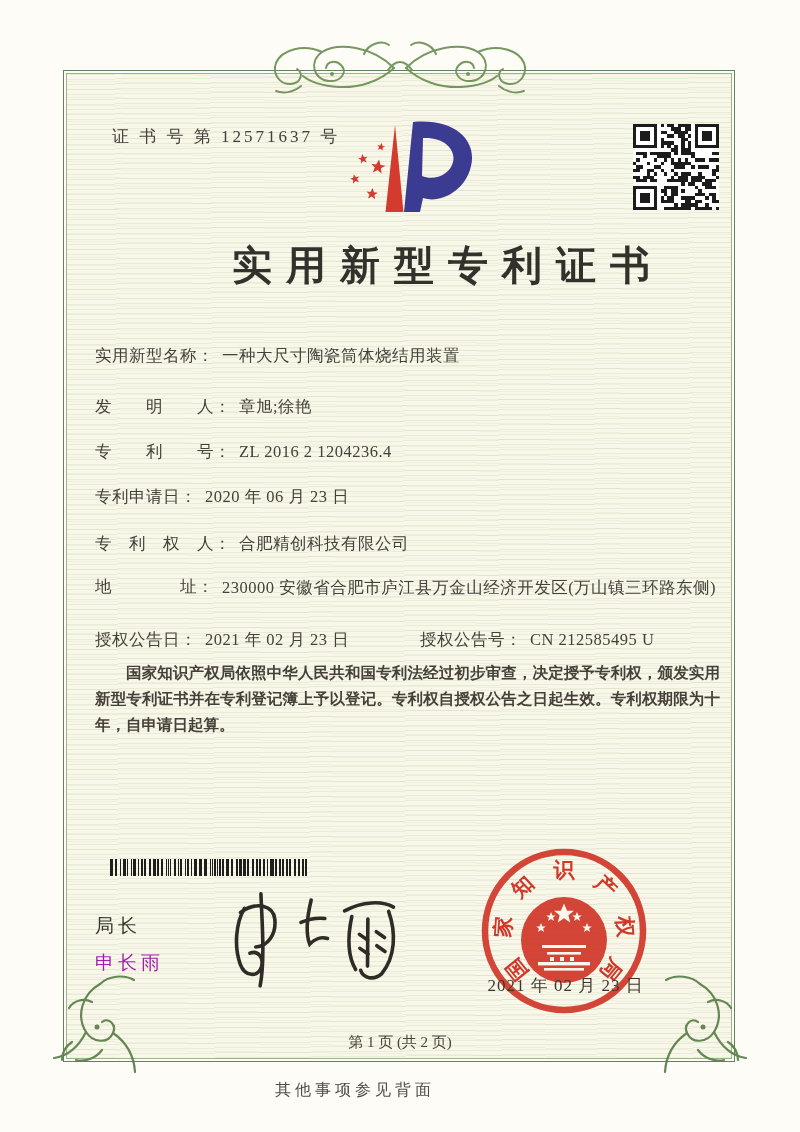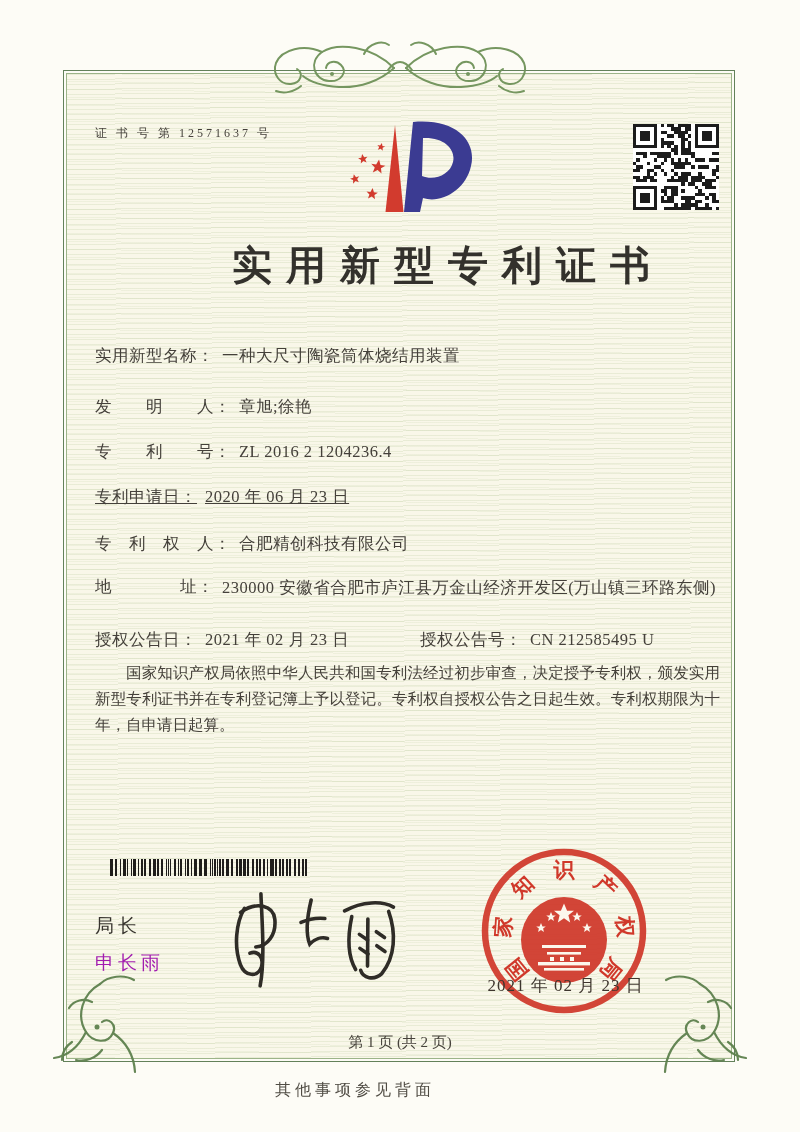--- a/index.html
+++ b/index.html
@@ -7,36 +7,36 @@
   .page{position:relative;width:800px;height:1132px;background:#fdfcf6;margin:0 auto;overflow:hidden;}
   
   .frame{position:absolute;left:63px;top:70px;width:672px;height:992px;border:1.5px solid #63815a;box-sizing:border-box;}
   .frame-inner{position:absolute;left:2px;top:2px;right:2px;bottom:2px;border:1px solid #9cb488;
     background:
       repeating-linear-gradient(179.4deg, rgba(167,190,135,.20) 0 1px, rgba(0,0,0,0) 1px 5px),
       repeating-linear-gradient(180.8deg, rgba(167,190,135,.13) 0 1px, rgba(0,0,0,0) 1px 8px),
       #f9f7e9;}
   .ornament{position:absolute;pointer-events:none;}
   
-  .cert-no{position:absolute;left:95px;top:125px;font-size:12px;letter-spacing:3px;color:#44403a;}
+  .cert-no{position:absolute;left:112px;top:125px;font-size:17px;letter-spacing:3px;color:#44403a;}
   .logo{position:absolute;left:335px;top:112px;width:140px;height:112px;}
   .qr{position:absolute;left:633px;top:124px;width:86px;height:86px;background:#fff;}
   .title{position:absolute;left:0;top:238px;width:800px;text-align:center;font-size:40px;font-weight:bold;
     letter-spacing:14px;text-indent:14px;color:#33312c;padding-left:41px;}
   .field-row{position:absolute;left:95px;font-size:16.5px;color:#44403a;letter-spacing:.5px;white-space:nowrap;}
   .field-label{color:#44403a;}
   .field-value{margin-left:8px;}
   .field-value.wrap{display:inline-block;vertical-align:top;white-space:normal;width:505px;line-height:23px;}
   .row-name{top:345px;}  .row-inventor{top:396px;}  .row-patno{top:441px;}
-  .row-filing{top:486px;text-decoration:underline;} .row-patentee{top:533px;}  .row-address{top:576px;}
+  .row-filing{top:486px;} .row-patentee{top:533px;}  .row-address{top:576px;}
   .row-grant{top:629px;}
   .grant-no{position:absolute;left:325px;}
   .paras{position:absolute;left:95px;top:660px;width:625px;font-size:15.5px;line-height:1.68;
     color:#45413a;text-align:justify;}
-  .paras p{margin:0 0 4px 0;text-indent:2em;}
+  .paras p{margin:0 0 4px 0;text-indent:2em;font-weight:bold;}
   .barcode{position:absolute;left:110px;top:859px;width:200px;height:17px;}
   .commissioner{position:absolute;left:95px;top:913px;font-size:19px;color:#37342e;letter-spacing:4px;}
   .commissioner-name{position:absolute;left:95px;top:950px;font-size:19px;color:#a21caf;letter-spacing:4px;}
   .signature{position:absolute;left:215px;top:888px;width:195px;height:100px;transform:rotate(-2deg);}
   .seal{position:absolute;left:478px;top:845px;width:172px;height:172px;}
   .seal-chars{position:absolute;left:478px;top:845px;width:172px;height:172px;}
   .seal-chars span{position:absolute;left:50%;top:50%;width:22px;height:22px;margin:-11px 0 0 -11px;
     font-size:21px;font-weight:bold;color:#d0382a;text-align:center;line-height:22px;}
   .seal-date{position:absolute;left:483px;top:974px;width:165px;text-align:center;font-size:17px;
     color:#3e362e;letter-spacing:1px;}

